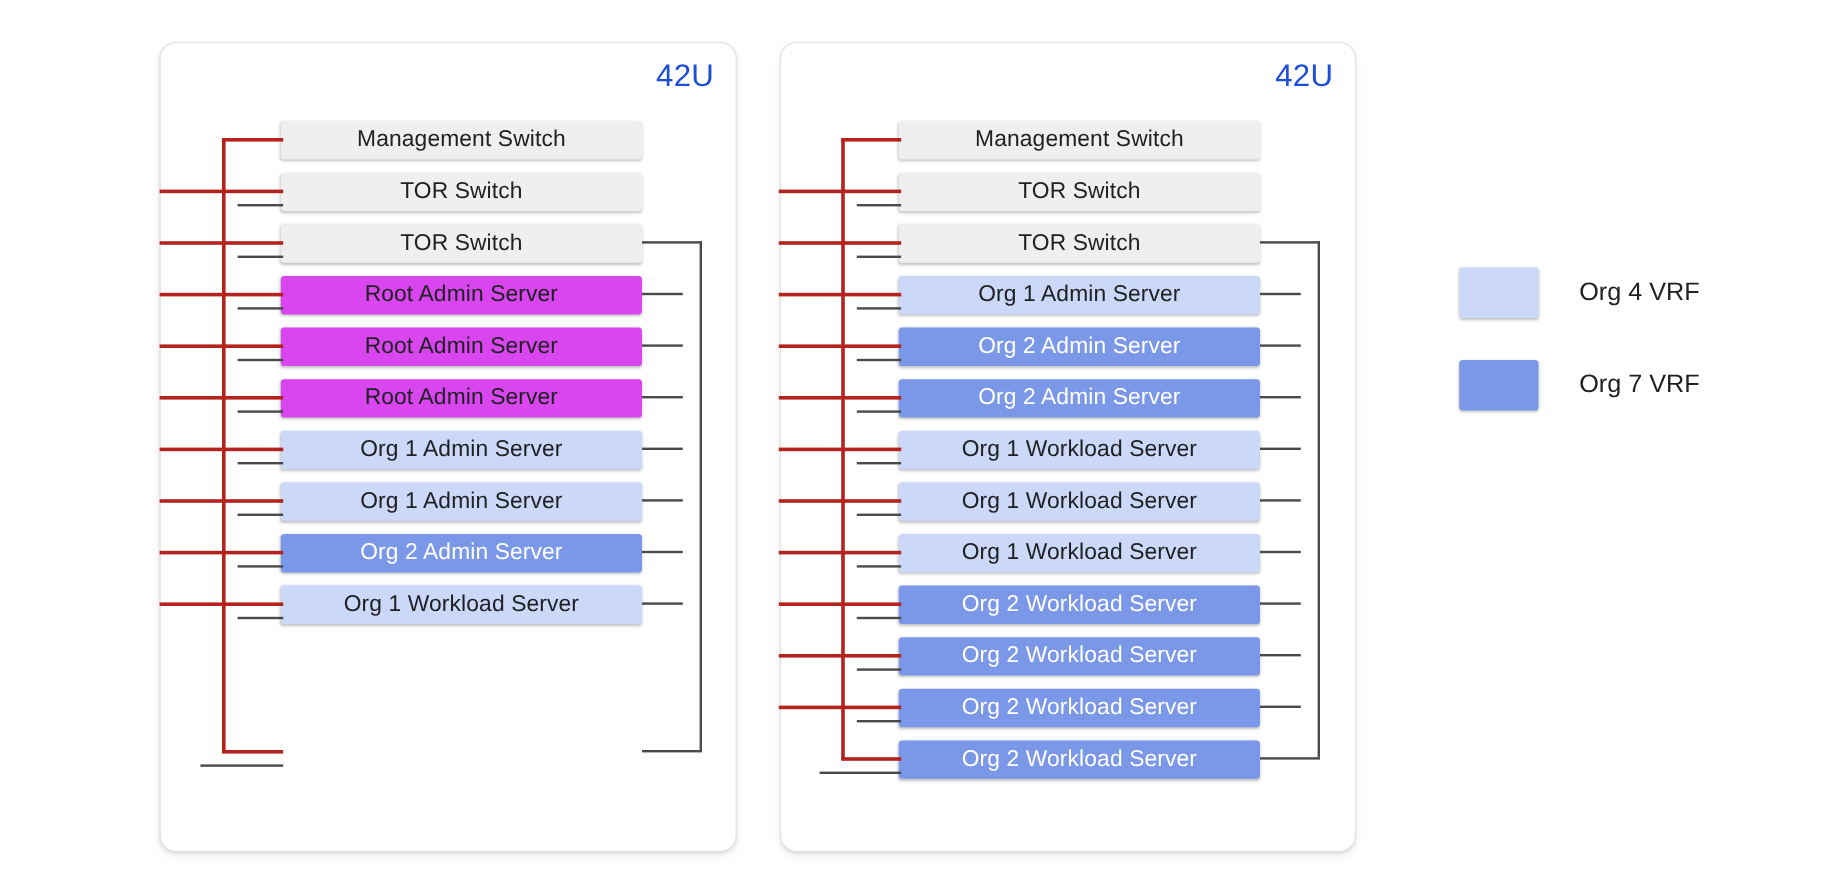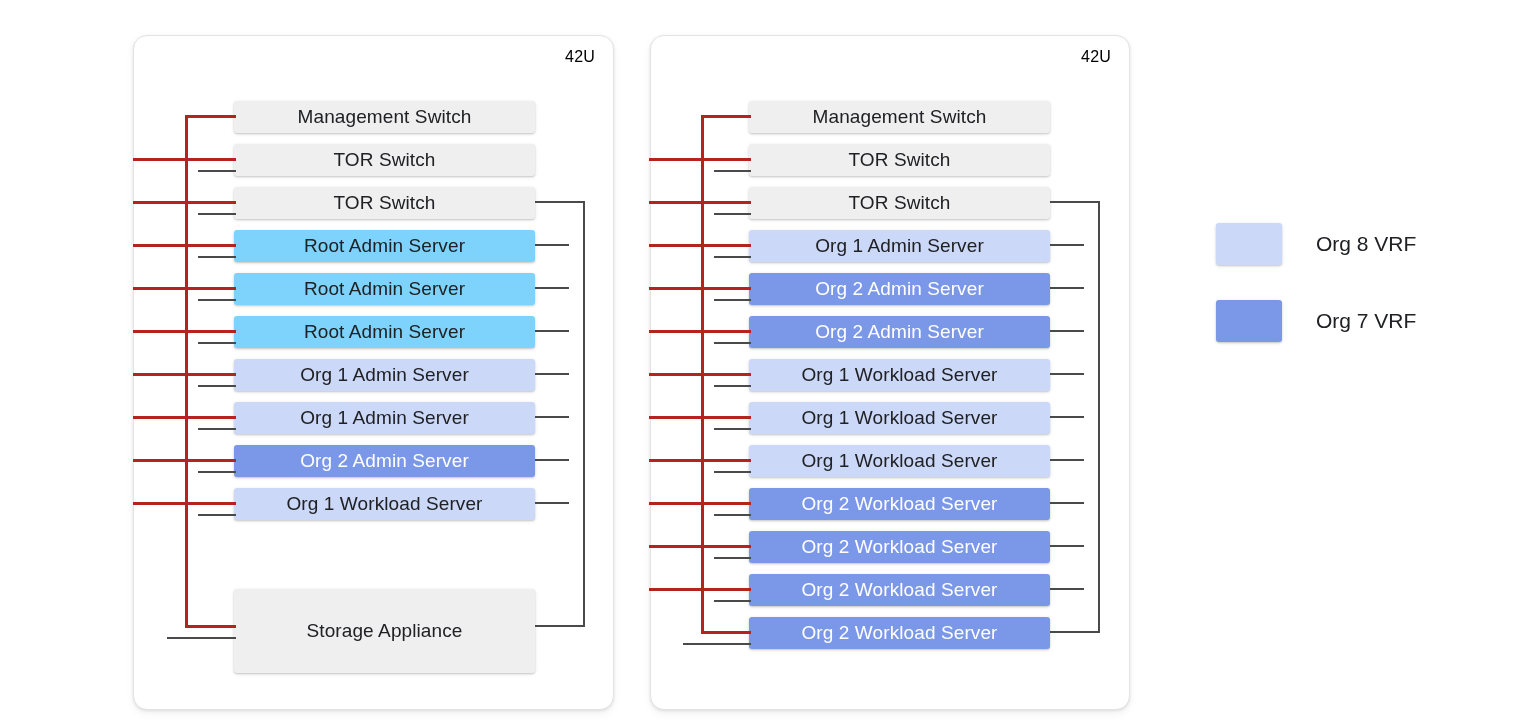--- a/index.html
+++ b/index.html
@@ -17,41 +17,41 @@
   .rack{
     position:absolute;
     background:#ffffff;
     border:1px solid #e3e3e3;
     border-radius:14px;
     box-shadow:0 1px 3px rgba(0,0,0,0.10), 0 4px 10px rgba(0,0,0,0.05);
   }
   .rack-units{
     position:absolute;
     top:12px;right:18px;
-    font-size:16px;
-    color:#000000;
+    font-size:26px;
+    color:#1d4ed8;
     letter-spacing:0.2px;
   }
 
   
   .device{
     position:absolute;
     height:32px;
     border-radius:3px;
     box-shadow:0 1px 2px rgba(0,0,0,0.18), 0 1px 4px rgba(0,0,0,0.08);
     display:flex;
     align-items:center;
     justify-content:center;
     font-size:19px;
     letter-spacing:0.1px;
     box-sizing:border-box;
     white-space:nowrap;
   }
   .device.infra{background:#efefef;color:#202124;}
-  .device.root{background:#7dd3fc;color:#202124;}
+  .device.root{background:#d946ef;color:#202124;}
   .device.org1{background:#cbd8f7;color:#202124;}
   .device.org2{background:#7b97e8;color:#ffffff;}
   .device.storage{height:84px;background:#efefef;color:#202124;}
 
   
   .wire{position:absolute;}
   .wire.red{background:#b5231f;}
   .wire.gray{background:#4a4a4a;}
 
   
@@ -80,21 +80,20 @@
     <div class="device infra" style="left: 234px; top: 101px; width: 301px; height: 32px;">Management Switch</div>
     <div class="device infra" style="left: 234px; top: 144px; width: 301px; height: 32px;">TOR Switch</div>
     <div class="device infra" style="left: 234px; top: 187px; width: 301px; height: 32px;">TOR Switch</div>
     <div class="device root" style="left: 234px; top: 230px; width: 301px; height: 32px;">Root Admin Server</div>
     <div class="device root" style="left: 234px; top: 273px; width: 301px; height: 32px;">Root Admin Server</div>
     <div class="device root" style="left: 234px; top: 316px; width: 301px; height: 32px;">Root Admin Server</div>
     <div class="device org1" style="left: 234px; top: 359px; width: 301px; height: 32px;">Org 1 Admin Server</div>
     <div class="device org1" style="left: 234px; top: 402px; width: 301px; height: 32px;">Org 1 Admin Server</div>
     <div class="device org2" style="left: 234px; top: 445px; width: 301px; height: 32px;">Org 2 Admin Server</div>
     <div class="device org1" style="left: 234px; top: 488px; width: 301px; height: 32px;">Org 1 Workload Server</div>
-    <div class="device storage" style="left: 234px; top: 589px; width: 301px; height: 84px;">Storage Appliance</div>
     <div class="wire red" style="left: 185px; top: 115px; width: 3px; height: 510px;"></div>
     <div class="wire red" style="left: 185px; top: 115px; width: 51px; height: 3px;"></div>
     <div class="wire red" style="left: 185px; top: 158px; width: 51px; height: 3px;"></div>
     <div class="wire red" style="left: 133px; top: 158px; width: 55px; height: 3px;"></div>
     <div class="wire gray" style="left: 198px; top: 170px; width: 38px; height: 2px;"></div>
     <div class="wire red" style="left: 185px; top: 201px; width: 51px; height: 3px;"></div>
     <div class="wire red" style="left: 133px; top: 201px; width: 55px; height: 3px;"></div>
     <div class="wire gray" style="left: 198px; top: 213px; width: 38px; height: 2px;"></div>
     <div class="wire red" style="left: 185px; top: 244px; width: 51px; height: 3px;"></div>
     <div class="wire red" style="left: 133px; top: 244px; width: 55px; height: 3px;"></div>
@@ -190,20 +189,20 @@
     <div class="wire gray" style="left: 1050px; top: 330px; width: 34px; height: 2px;"></div>
     <div class="wire gray" style="left: 1050px; top: 373px; width: 34px; height: 2px;"></div>
     <div class="wire gray" style="left: 1050px; top: 416px; width: 34px; height: 2px;"></div>
     <div class="wire gray" style="left: 1050px; top: 459px; width: 34px; height: 2px;"></div>
     <div class="wire gray" style="left: 1050px; top: 502px; width: 34px; height: 2px;"></div>
     <div class="wire gray" style="left: 1050px; top: 545px; width: 34px; height: 2px;"></div>
     <div class="wire gray" style="left: 1050px; top: 588px; width: 34px; height: 2px;"></div>
     <div class="legend" style="left: 0px; top: 0px; width: 1528px; height: 728px;">
       <div class="legend-row" style="left: 1216px; top: 223px;">
         <div class="swatch" style="background: rgb(203, 216, 247);"></div>
-        <div class="legend-label">Org 8 VRF</div>
+        <div class="legend-label">Org 4 VRF</div>
       </div>
       <div class="legend-row" style="left: 1216px; top: 300px;">
         <div class="swatch" style="background: rgb(123, 151, 232);"></div>
         <div class="legend-label">Org 7 VRF</div>
       </div>
     </div>
   </div>
 
 </body></html>

